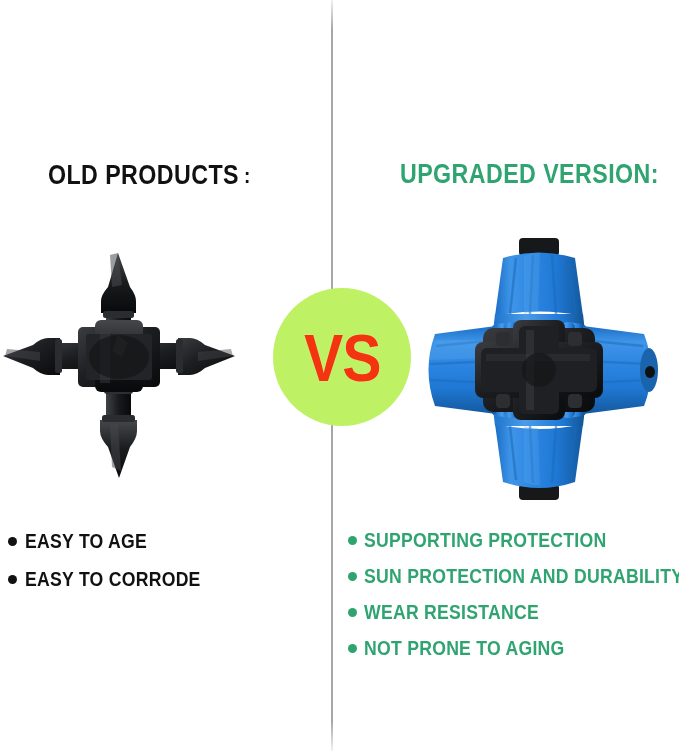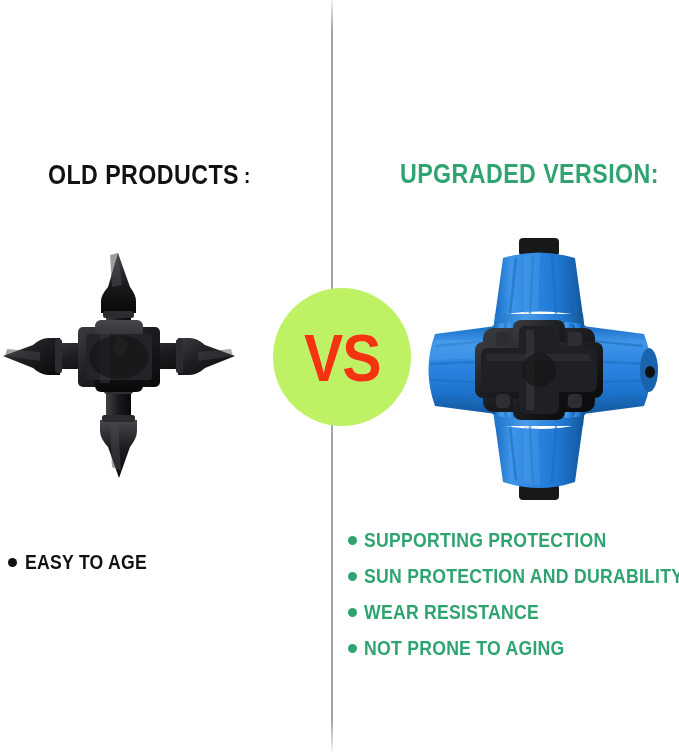--- a/index.html
+++ b/index.html
@@ -83,21 +83,20 @@
     transform: scaleX(0.84);
     transform-origin: left center;
   }
 
   #bullets-old {
     left: 8px;
     top: 522px;
   }
   #bullets-old li {
     height: 38px;
-    margin-top: 21px;
   }
   #bullets-old .dot {
     width: 9px;
     height: 9px;
     background: #111111;
     margin-right: 8px;
   }
   #bullets-old .txt {
     color: #111111;
     font-size: 21px;
@@ -347,20 +346,24 @@
 
   <div id="vs-badge">
     <span id="vs-text">VS</span>
   </div>
 
   <ul id="bullets-old" class="bullets">
     <li>
       <span class="dot"></span>
       <span class="txt">EASY TO AGE</span>
     </li>
+    <li>
+      <span class="dot"></span>
+      <span class="txt">EASY TO CORRODE</span>
+    </li>
   </ul>
 
   <ul id="bullets-new" class="bullets">
     <li>
       <span class="dot"></span>
       <span class="txt">SUPPORTING PROTECTION</span>
     </li>
     <li>
       <span class="dot"></span>
       <span class="txt">SUN PROTECTION AND DURABILITY</span>

